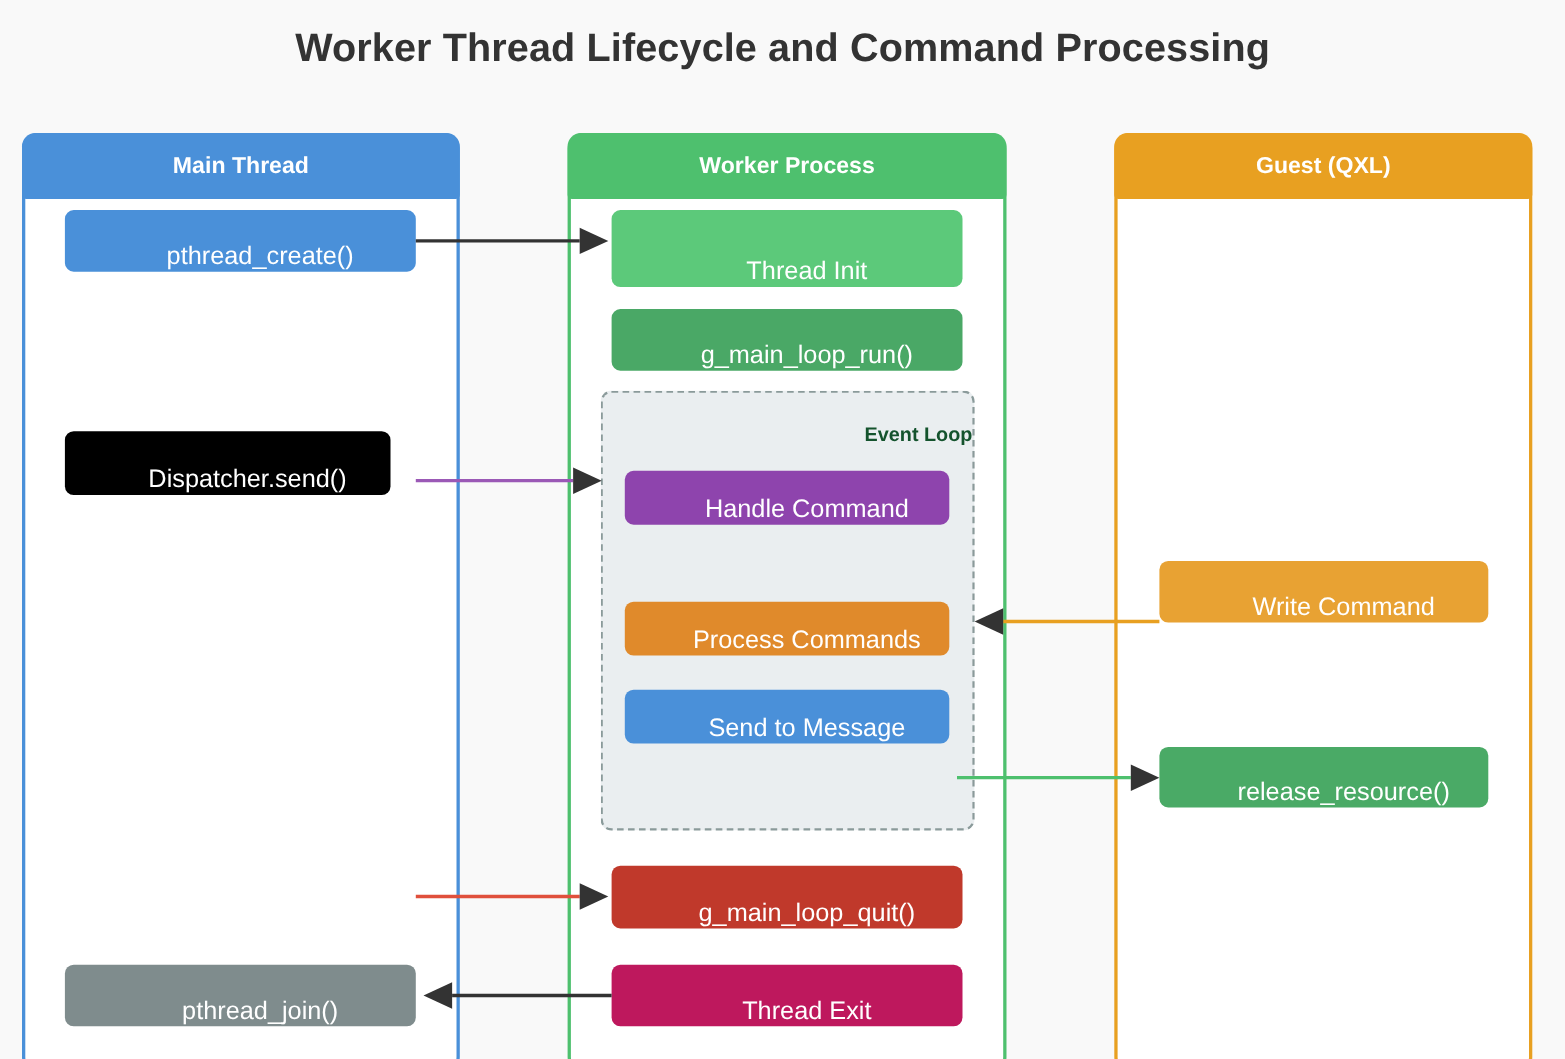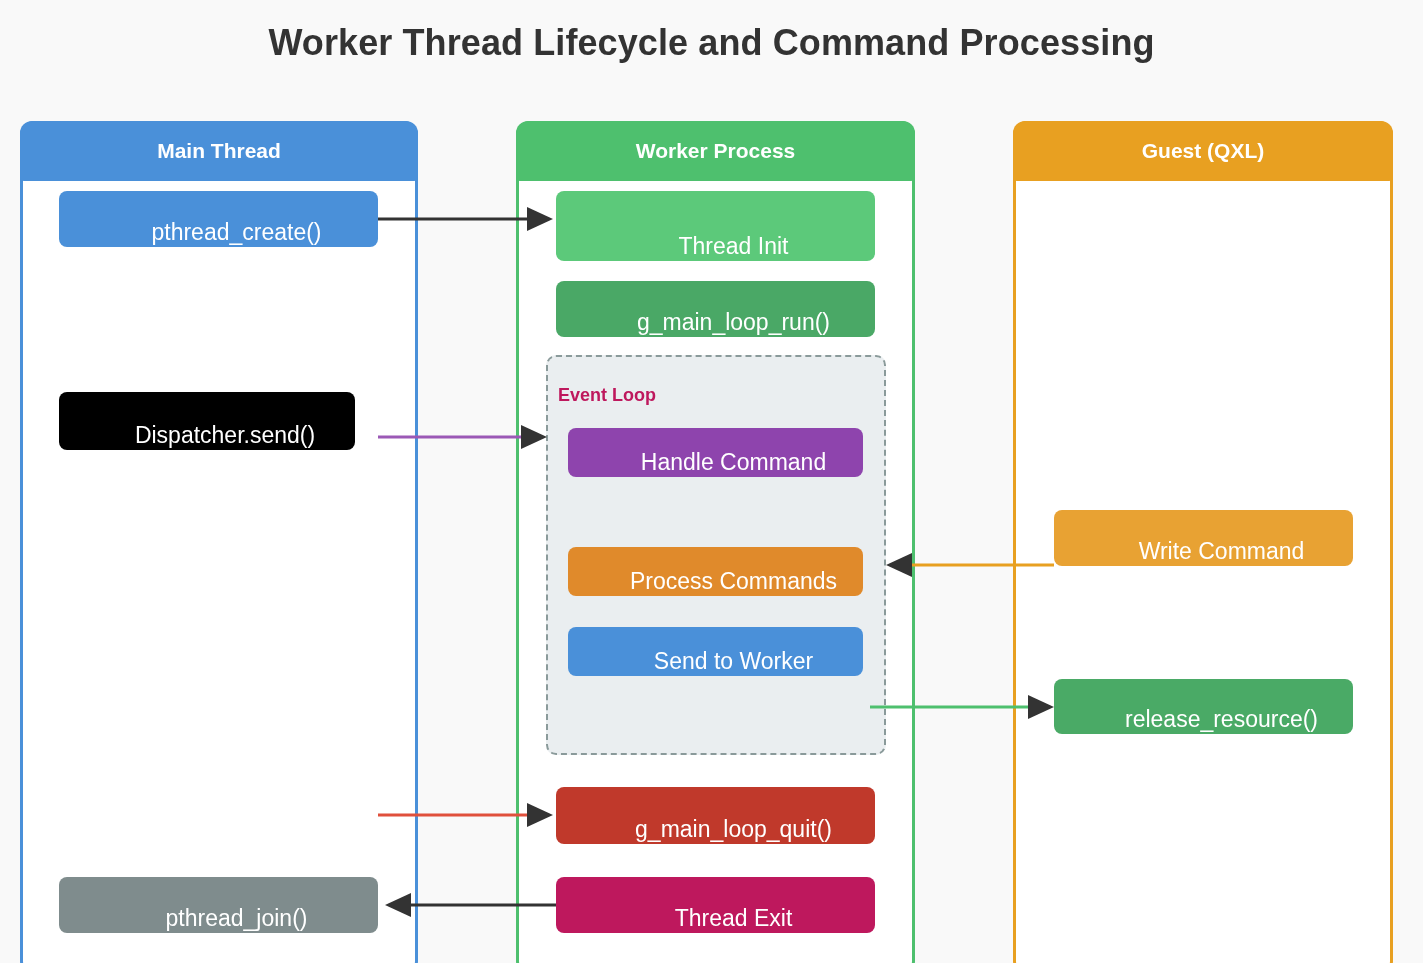--- a/index.html
+++ b/index.html
@@ -69,27 +69,27 @@
   }
   .subgroup {
     position: absolute;
     background: #eaeef0;
     border: 2px dashed #8a9a9a;
     border-radius: 10px;
     box-sizing: border-box;
   }
   .subgroup-title {
     position: absolute;
-    left: 10px;
+    left: 0;
     top: 28px;
     width: 100%;
-    text-align: left;
+    text-align: right;
     font-size: 18px;
     font-weight: bold;
-    color: #be185d;
+    color: #14532d;
   }
   svg.edges {
     position: absolute;
     left: 0; top: 0;
     width: 1423px;
     height: 963px;
     pointer-events: none;
   }
 </style>
 </head>
@@ -138,21 +138,21 @@
 
   <div class="node" style="left:568px; top:428px; width:295px; height:49px; background:#8e44ad;">
     <span>Handle Command</span>
   </div>
 
   <div class="node" style="left:568px; top:547px; width:295px; height:49px; background:#e08a2b;">
     <span>Process Commands</span>
   </div>
 
   <div class="node" style="left:568px; top:627px; width:295px; height:49px; background:#4a90d9;">
-    <span>Send to Worker</span>
+    <span>Send to Message</span>
   </div>
 
   <div class="node" style="left:556px; top:787px; width:319px; height:57px; background:#c0392b;">
     <span>g_main_loop_quit()</span>
   </div>
 
   <div class="node" style="left:556px; top:877px; width:319px; height:56px; background:#be185d;">
     <span>Thread Exit</span>
   </div>
 

